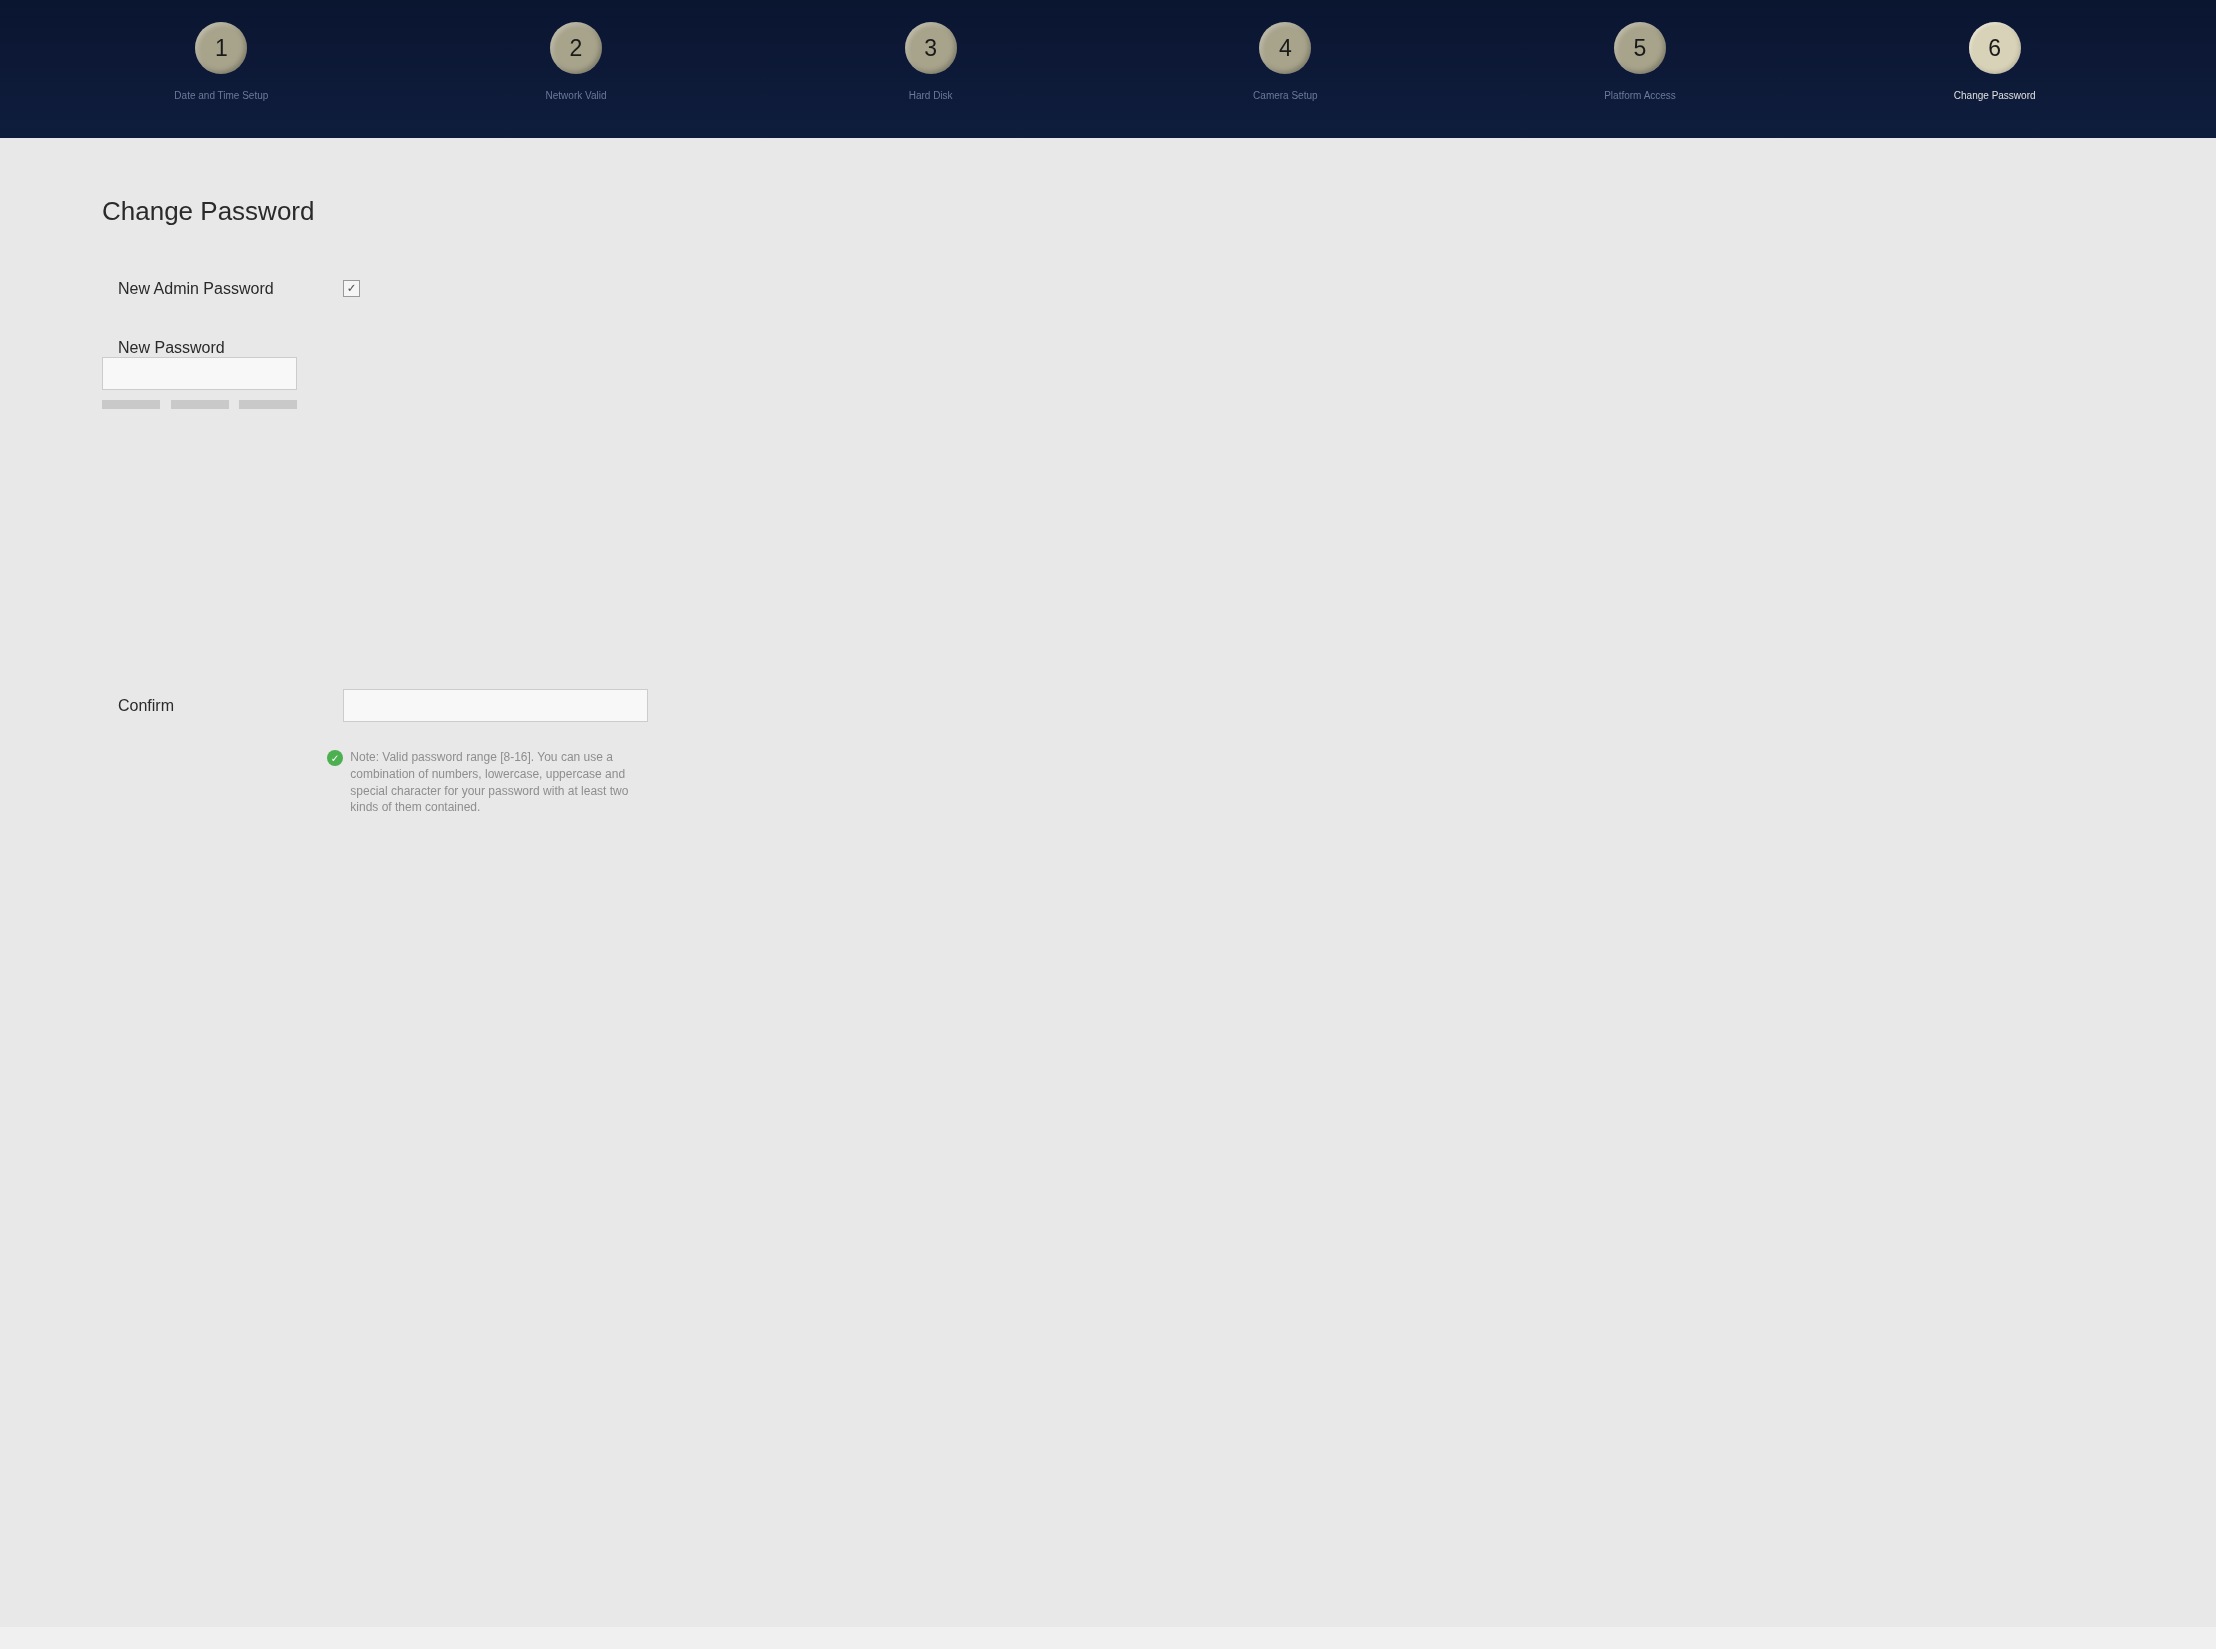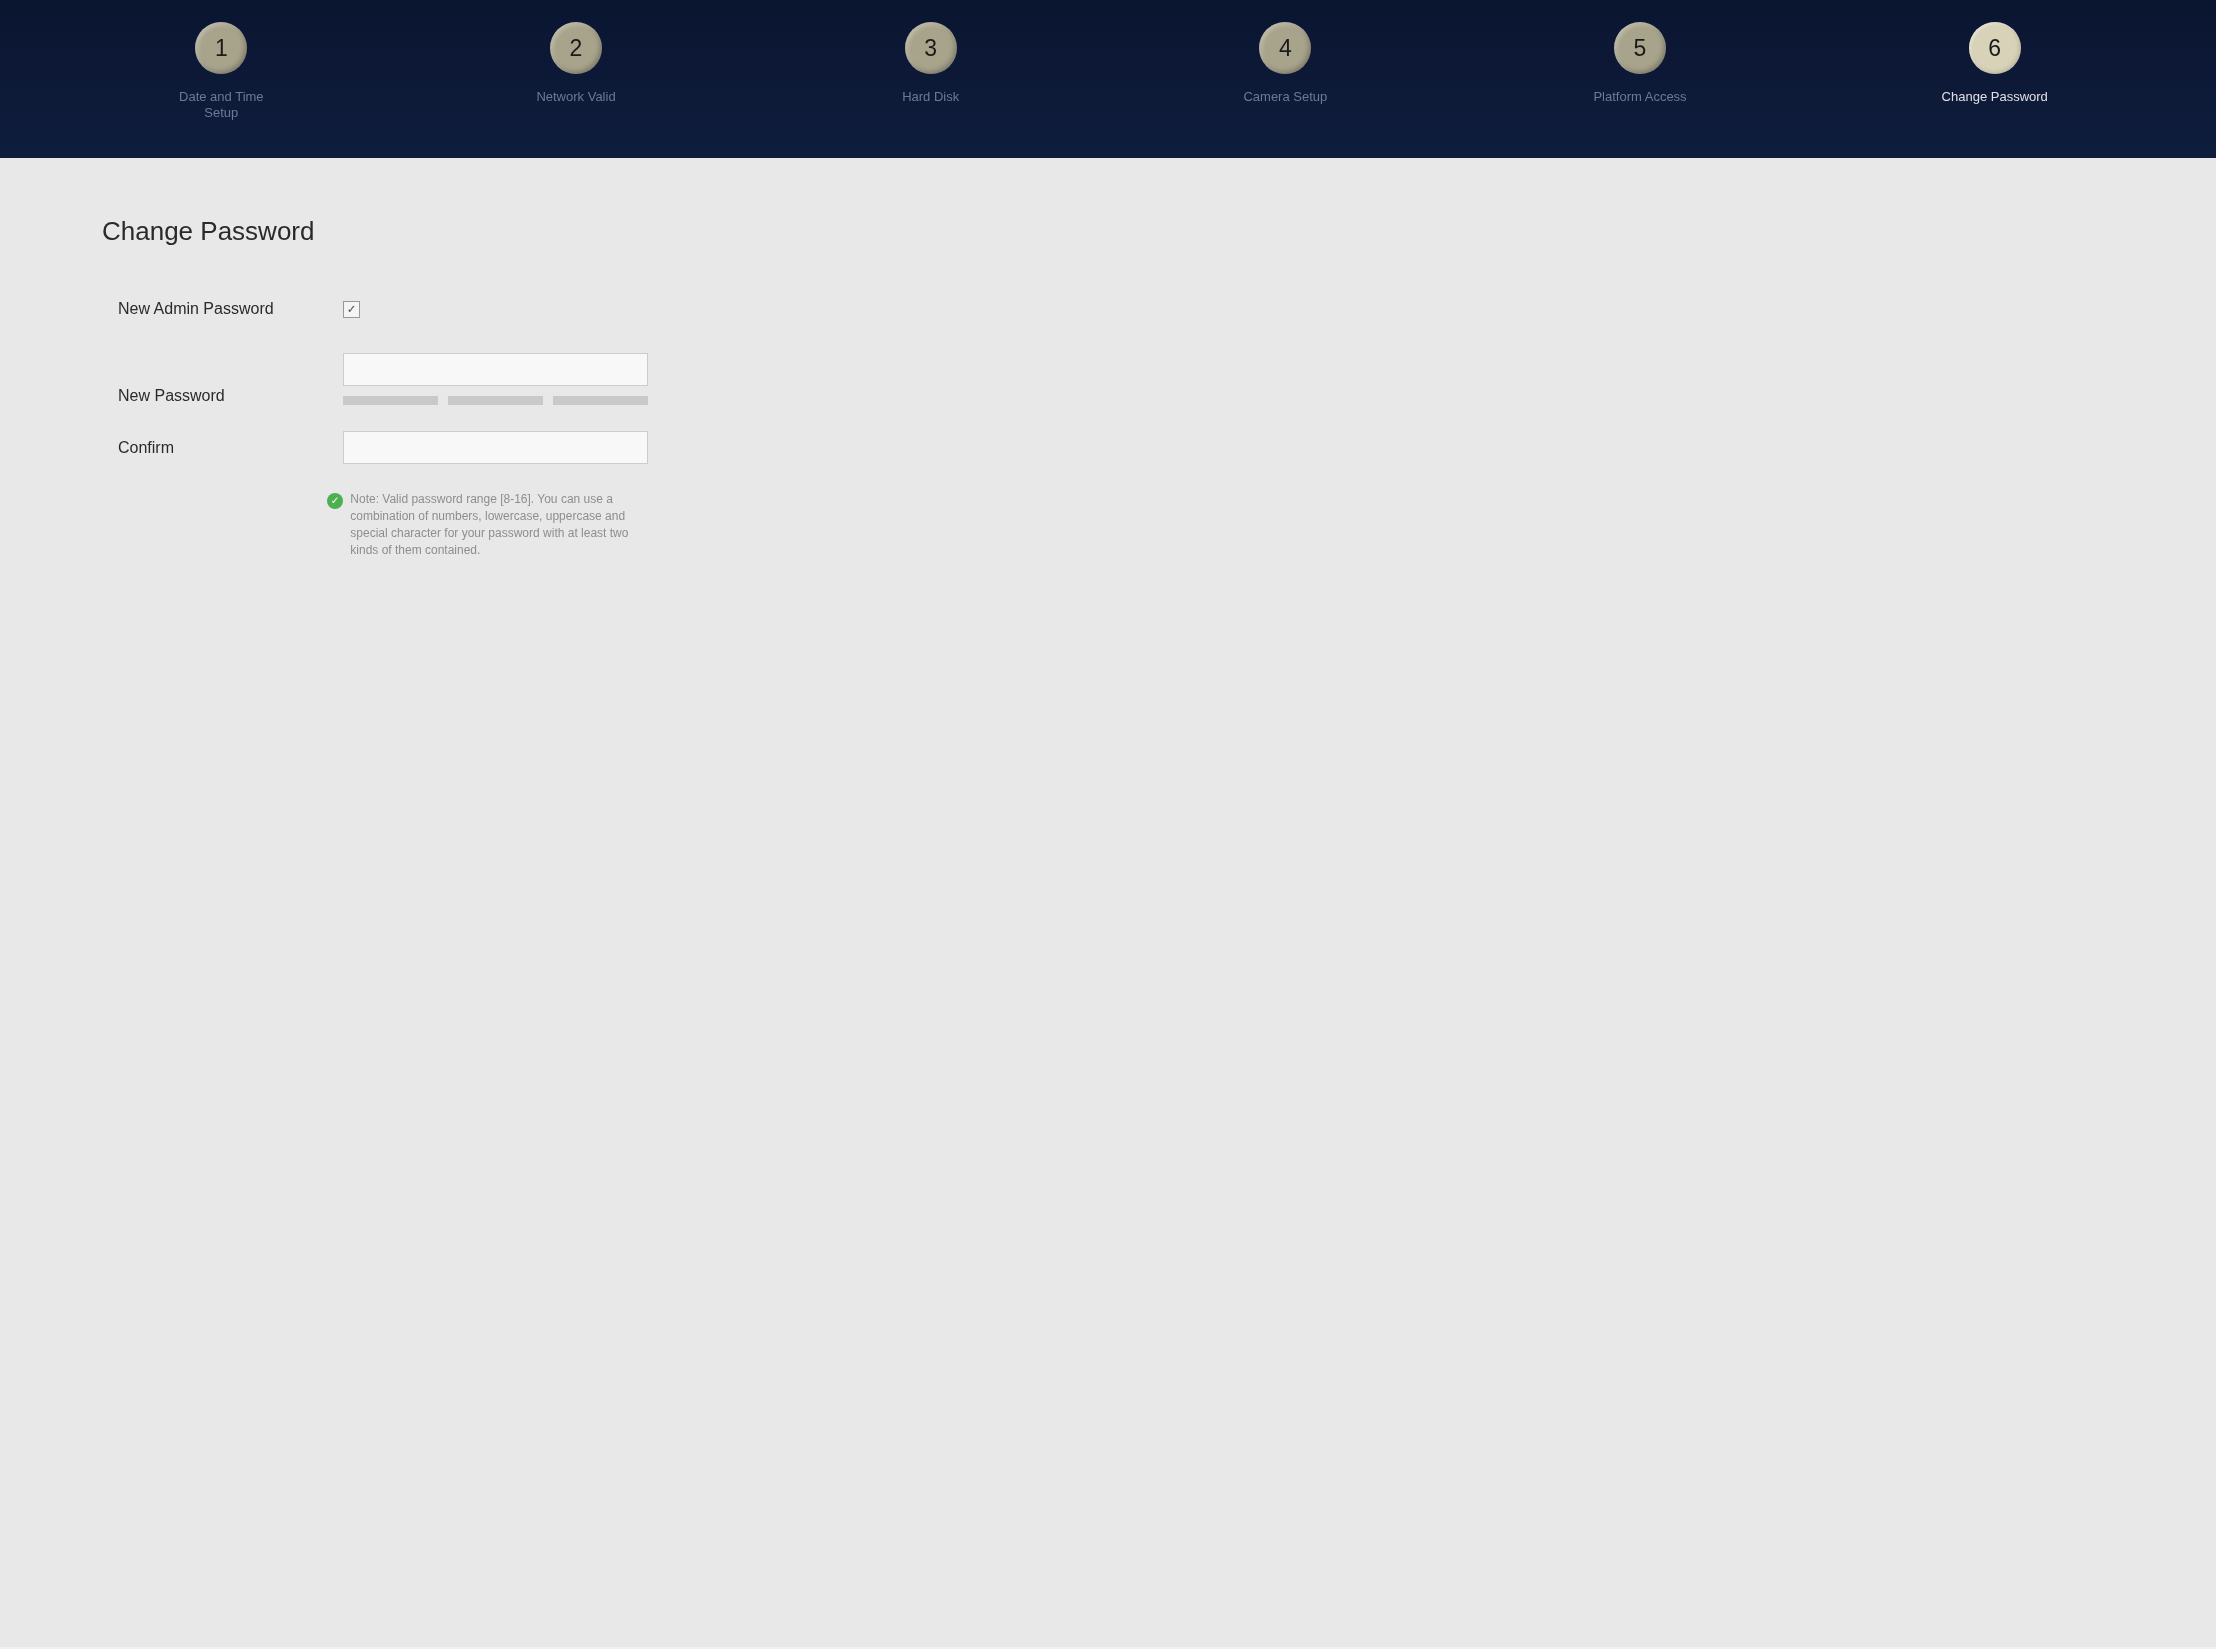--- a/index.html
+++ b/index.html
@@ -41,21 +41,21 @@
       font-weight: 500;
       color: #1a1a1a;
       box-shadow: inset -2.2px -2.2px 5.8px rgba(0,0,0,0.25), inset 2.2px 2.2px 4.4px rgba(255,255,255,0.3);
     }
     .step-circle.active {
       background: #d8d2b8;
       box-shadow: inset -1.5px -1.5px 4.4px rgba(0,0,0,0.15), inset 1.5px 1.5px 2.9px rgba(255,255,255,0.5);
     }
     .step-label {
       color: #6b7a99;
-      font-size: 13px;
+      font-size: 10px;
       text-align: center;
       max-width: 116px;
       line-height: 1.3;
     }
     .step-label.active {
       color: #e0e0e0;
     }
     .content-panel {
       background: #e8e8e8;
       padding: 58px 102px;
@@ -178,21 +178,21 @@
   <h1 class="page-title">Change Password</h1>
 
   <div class="form-row">
     <div class="form-label">New Admin Password</div>
     <div class="form-control-area">
       <span class="checkbox-wrap checked"></span>
     </div>
   </div>
 
 
-  <div class="form-row" style="align-items:flex-end;">
+  <div class="form-row" style="align-items:flex-start;flex-direction:column;">
     <div class="form-label" style="padding-top:7.3px;">New Password</div>
     <div class="form-control-area">
       <input type="password" class="text-input" value="" style="">
       <div class="strength-meter">
         <div class="strength-bar"></div>
         <div class="strength-bar"></div>
         <div class="strength-bar"></div>
       </div>
     </div>
   </div>

